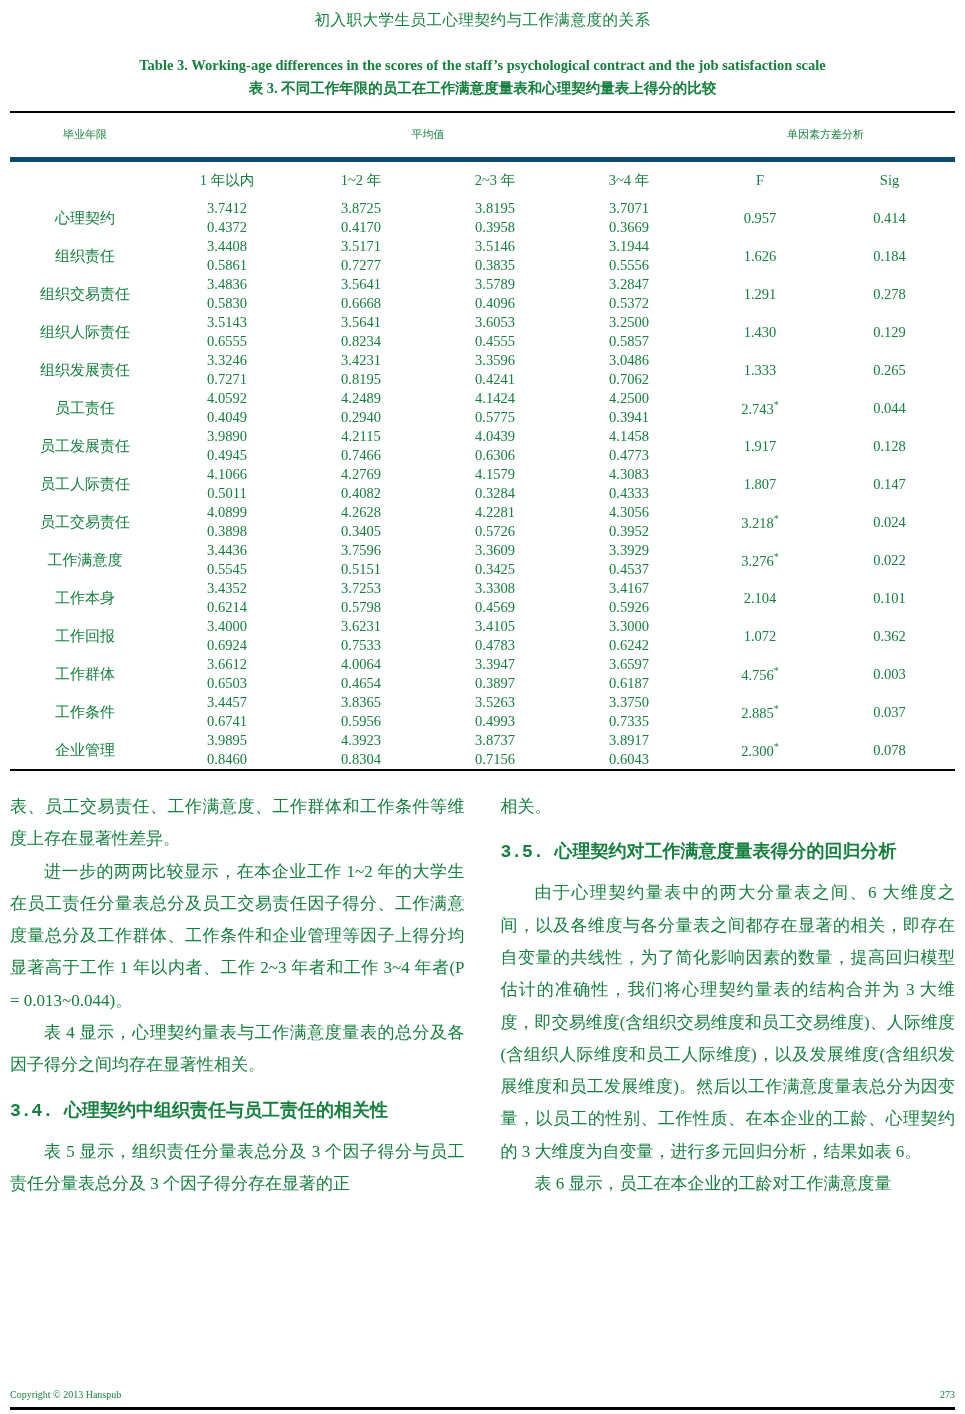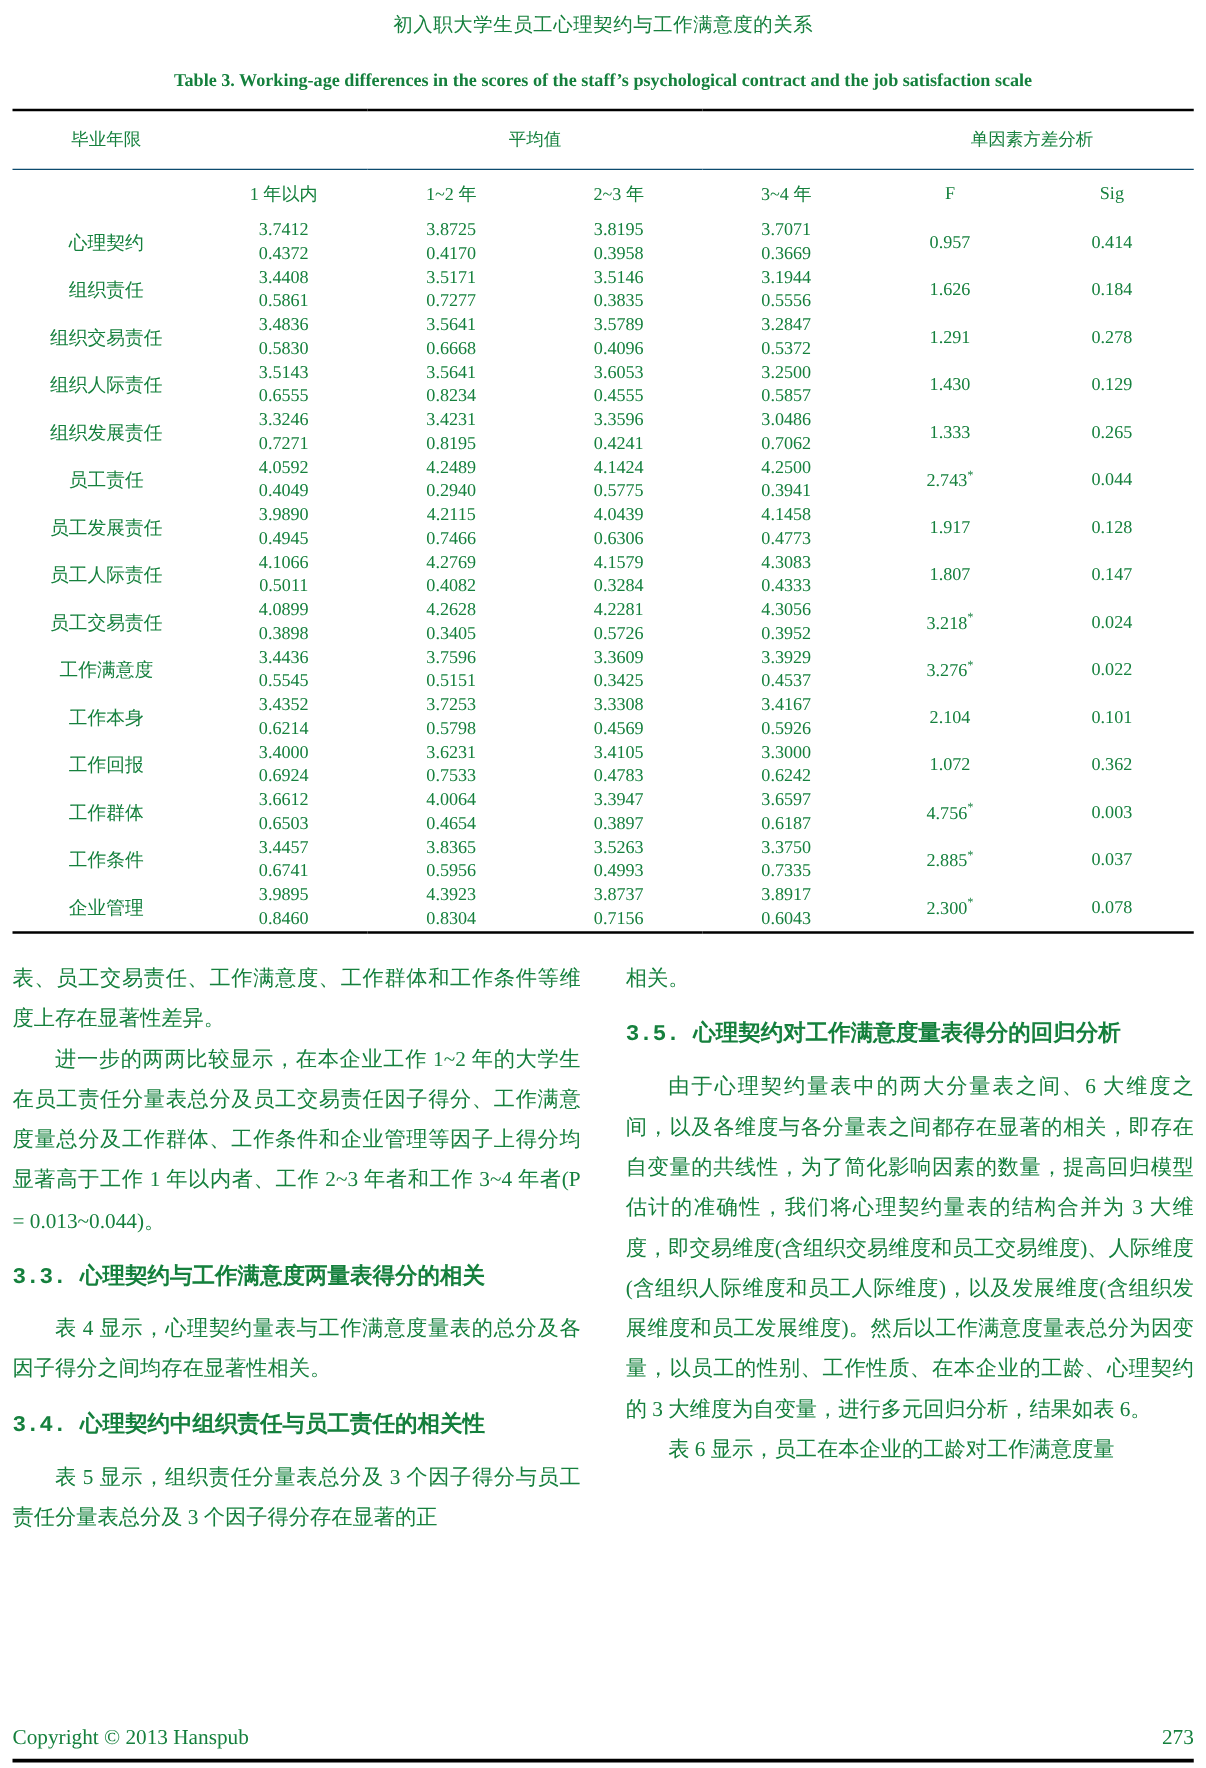--- a/index.html
+++ b/index.html
@@ -17,53 +17,54 @@
   .caption-en { font-size: 14.5px; }
   .caption-zh { font-size: 14.5px; margin-top: 5px; }
 
   table.results {
     width: 945px; margin-top: 13px; border-collapse: collapse; table-layout: fixed;
     border-top: 2px solid #000; border-bottom: 2px solid #000;
     font-size: 14.5px;
   }
   table.results th { font-weight: normal; }
   table.results th, table.results td { text-align: center; vertical-align: middle; padding: 0; }
-  tr.group-header th { border-bottom: 1px solid #0c4a6e; height: 47px; font-size: 14px; }
+  tr.group-header th { border-bottom: 5px solid #0c4a6e; height: 47px; font-size: 11px; }
   tr.sub-header th { height: 40px; }
   tbody td { height: 38px; padding: 3px 0; }
   td.row-label { font-size: 15px; }
   td.num-cell div { line-height: 19px; }
   td.f-cell sup { font-size: 10px; }
 
   .body-text {
     display: flex; gap: 36px; margin-top: 20px;
     font-size: 17px; line-height: 1.9; text-align: justify;
   }
   .col { flex: 1; min-width: 0; }
   p.para { margin: 0; }
   p.para.indent { text-indent: 2em; }
   h3.sec-heading {
     font-size: 18px; margin: 16px 0 12px 0; font-weight: bold;
     padding-left: 2.6em; text-indent: -2.6em; line-height: 1.45; text-align: left; font-family: Liberation Mono, monospace;
   }
   .footer {
     position: absolute; left: 10px; right: 10px; bottom: 4px;
     border-bottom: 3px solid #000; padding-bottom: 7px;
-    display: flex; justify-content: space-between; font-size: 17px;
+    display: flex; justify-content: space-between; font-size: 10px;
   }
 </style>
 </head>
 <body>
 
 <div class="page">
 
   <div class="running-head">初入职大学生员工心理契约与工作满意度的关系</div>
 
   <div class="captions">
     <div class="caption-en">Table 3. Working-age differences in the scores of the staff’s psychological contract and the job satisfaction scale</div>
+    <div class="caption-zh">表 3. 不同工作年限的员工在工作满意度量表和心理契约量表上得分的比较</div>
   </div>
 
   <table class="results">
     <colgroup>
       <col style="width:150px">
       <col style="width:134px">
         <col style="width:134px">
         <col style="width:134px">
         <col style="width:134px">
       <col style="width:128px">
@@ -401,21 +402,20 @@
           <td class="num-cell f-cell">2.300<sup>*</sup></td>
           <td class="num-cell">0.078</td>
         </tr>
       </tbody>
   </table>
 
   <div class="body-text">
     <div class="col">
         <p class="para">表、员工交易责任、工作满意度、工作群体和工作条件等维度上存在显著性差异。</p>
         <p class="para indent">进一步的两两比较显示，在本企业工作 1~2 年的大学生在员工责任分量表总分及员工交易责任因子得分、工作满意度量总分及工作群体、工作条件和企业管理等因子上得分均显著高于工作 1 年以内者、工作 2~3 年者和工作 3~4 年者(P = 0.013~0.044)。</p>
-        <h3 class="sec-heading">3.3. 心理契约与工作满意度两量表得分的相关</h3>
         <p class="para indent">表 4 显示，心理契约量表与工作满意度量表的总分及各因子得分之间均存在显著性相关。</p>
         <h3 class="sec-heading">3.4. 心理契约中组织责任与员工责任的相关性</h3>
         <p class="para indent">表 5 显示，组织责任分量表总分及 3 个因子得分与员工责任分量表总分及 3 个因子得分存在显著的正</p>
       </div>
     <div class="col">
         <p class="para">相关。</p>
         <h3 class="sec-heading">3.5. 心理契约对工作满意度量表得分的回归分析</h3>
         <p class="para indent">由于心理契约量表中的两大分量表之间、6 大维度之间，以及各维度与各分量表之间都存在显著的相关，即存在自变量的共线性，为了简化影响因素的数量，提高回归模型估计的准确性，我们将心理契约量表的结构合并为 3 大维度，即交易维度(含组织交易维度和员工交易维度)、人际维度(含组织人际维度和员工人际维度)，以及发展维度(含组织发展维度和员工发展维度)。然后以工作满意度量表总分为因变量，以员工的性别、工作性质、在本企业的工龄、心理契约的 3 大维度为自变量，进行多元回归分析，结果如表 6。</p>
         <p class="para indent">表 6 显示，员工在本企业的工龄对工作满意度量</p>
       </div>

